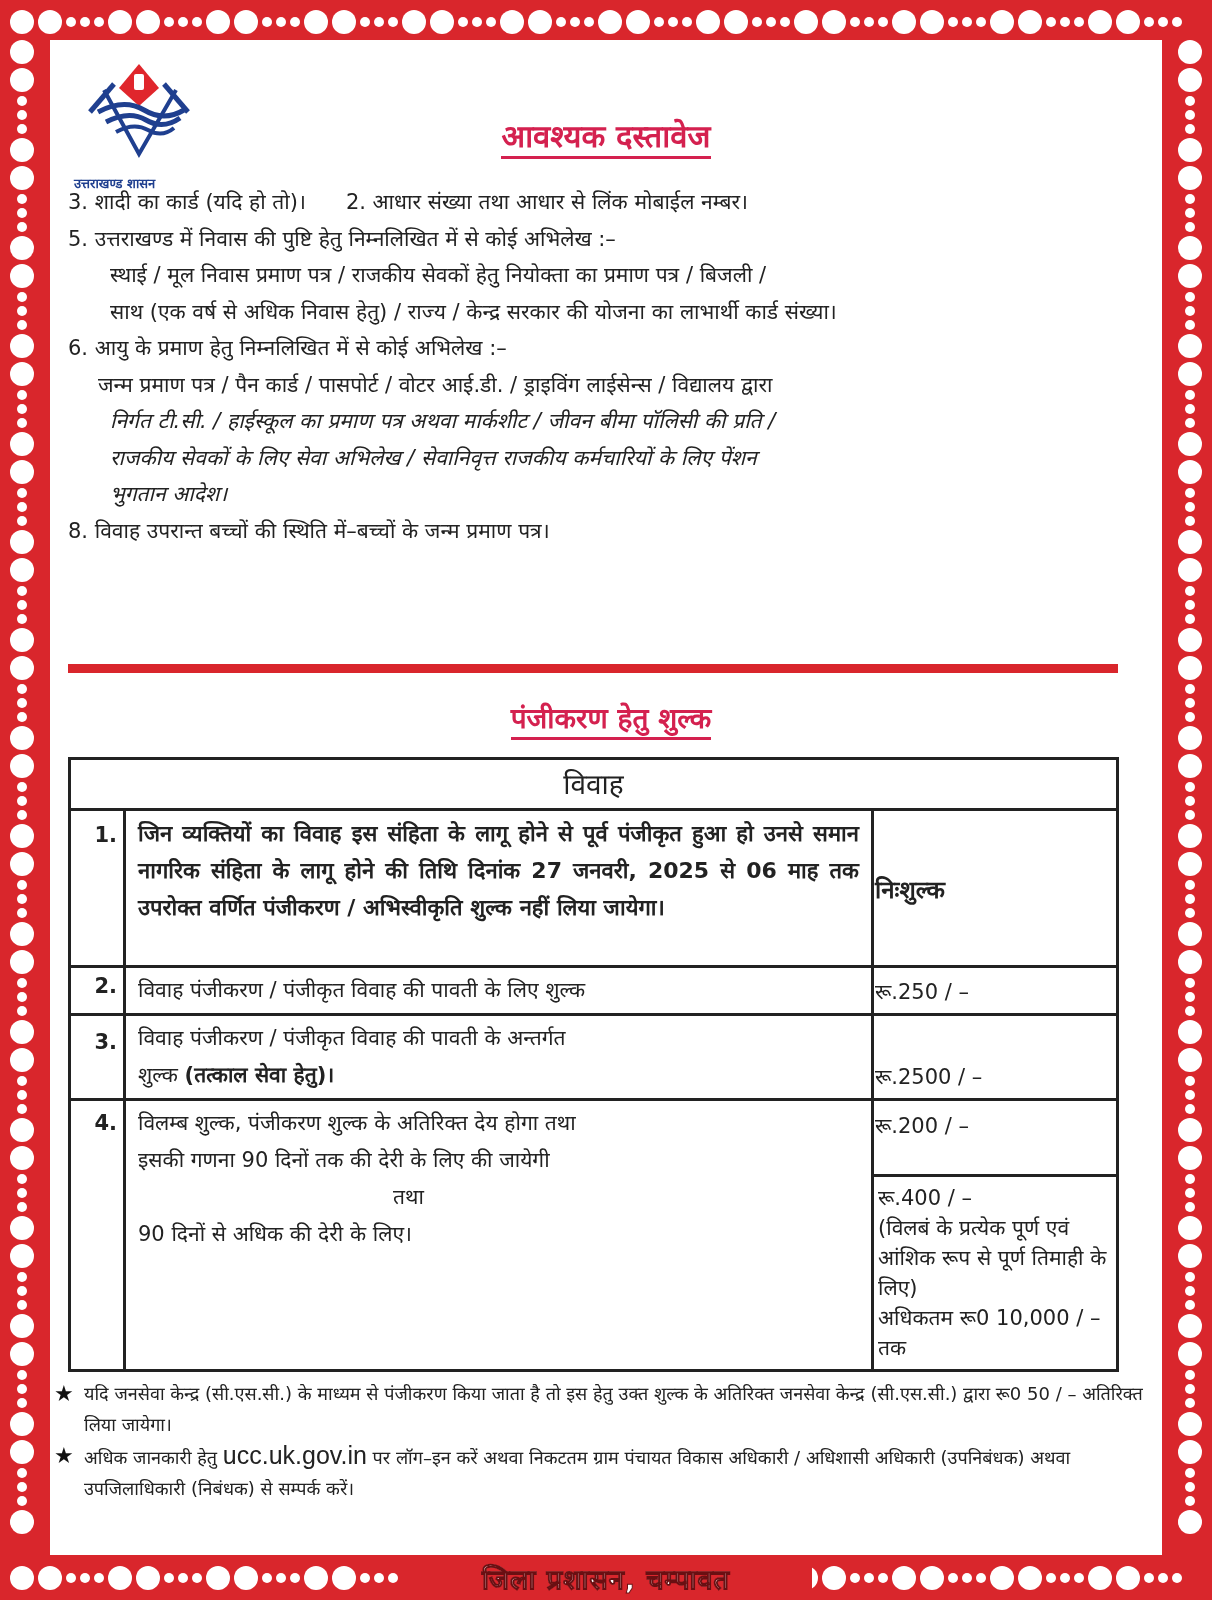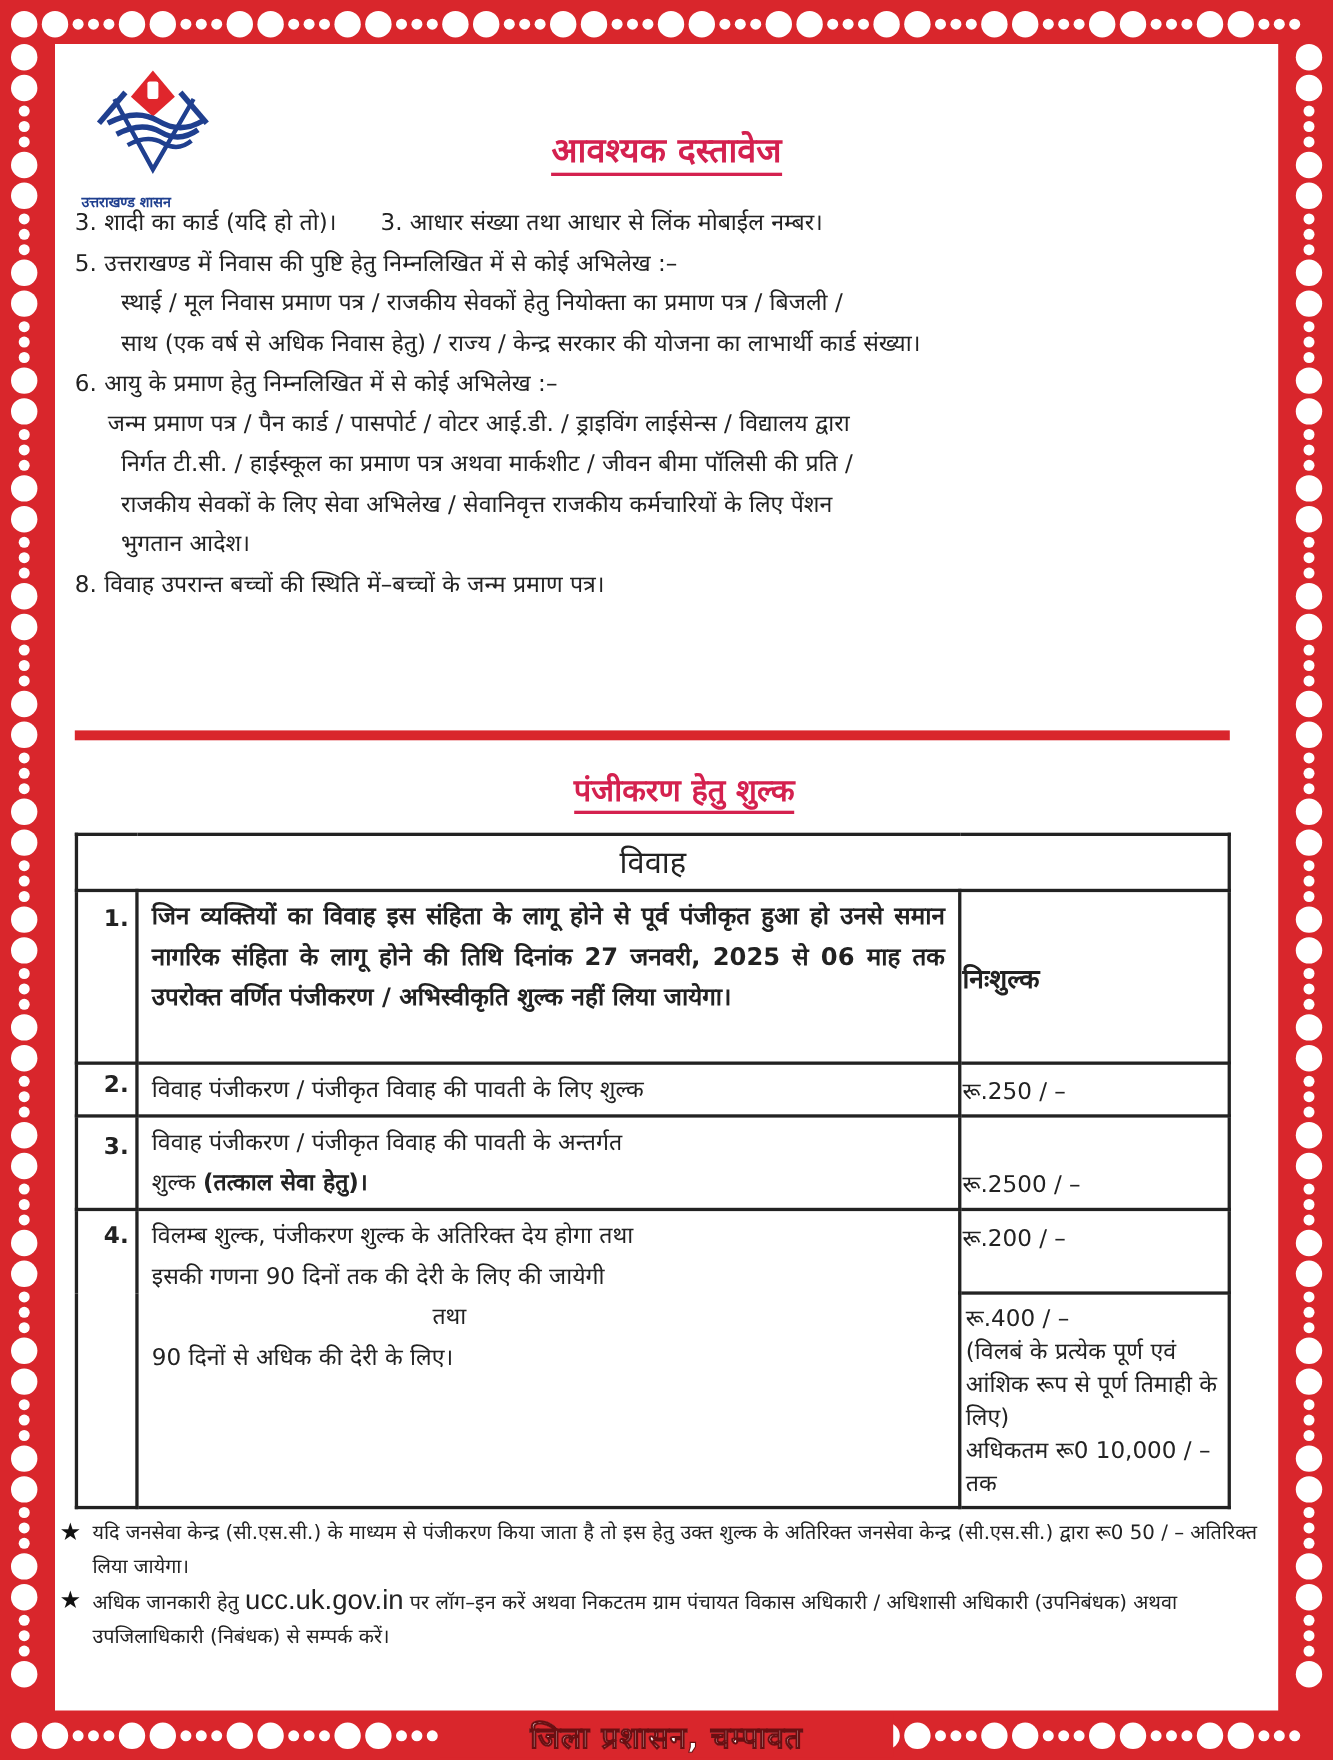--- a/index.html
+++ b/index.html
@@ -28,27 +28,27 @@
   .t1 { top: 20px; font-size: 31px; }
   .t2 { top: 74px; font-size: 31px; }
   .docs {
     position: absolute; left: 18px; top: 144px; width: 1090px;
     font-size: 21px; line-height: 36.5px; font-family: "DejaVu Sans", sans-serif;
     color: #222;
   }
   .docs .line { white-space: nowrap; }
   .docs .ind1 { padding-left: 42px; }
   .docs .ind2 { padding-left: 30px; }
-  .docs .ind3 { padding-left: 42px; }
+  .docs .ind3 { padding-left: 42px; font-style: italic; }
   .gap { display: inline-block; width: 40px; }
   .divider {
     position: absolute; left: 18px; top: 624px; width: 1050px; height: 9px;
     background: #d9262c;
   }
-  .t3 { top: 658px; font-size: 28px; left: 16px; }
+  .t3 { top: 658px; font-size: 28px; left: 5px; }
   table.fees {
     position: absolute; left: 18px; top: 717px; width: 1051px;
     border-collapse: collapse; font-family: "DejaVu Sans", sans-serif;
     font-size: 21px; color: #222;
   }
   table.fees td, table.fees th { border: 3px solid #222; vertical-align: top; }
   table.fees th { font-size: 28px; font-weight: normal; height: 44px; padding: 4px 0 0; }
   .c-num { width: 46px; text-align: right; font-weight: bold; padding: 12px 6px 0 0; }
   .c-desc { padding: 4px 12px; line-height: 37px; }
   .c-fee { width: 234px; text-align: left; }
@@ -361,21 +361,21 @@
       <path d="M14 58 Q 40 44 60 56 T 100 56" fill="none" stroke="#1f3f8f" stroke-width="5"></path>
       <path d="M22 68 Q 45 56 62 66 T 96 64" fill="none" stroke="#1f3f8f" stroke-width="5"></path>
       <path d="M32 78 Q 50 68 64 76 T 90 74" fill="none" stroke="#1f3f8f" stroke-width="4"></path>
     </svg>
   </div>
   <div class="logo-text">उत्तराखण्ड शासन</div>
 
   <div class="title t2"><span>आवश्यक दस्तावेज</span></div>
 
   <div class="docs">
-    <div class="line"><span>3. शादी का कार्ड (यदि हो तो)।</span><span class="gap"></span><span>3. आधार संख्या तथा आधार से लिंक मोबाईल नम्बर।</span></div>
+    <div class="line"><span>3. शादी का कार्ड (यदि हो तो)।</span><span class="gap"></span><span>2. आधार संख्या तथा आधार से लिंक मोबाईल नम्बर।</span></div>
     <div class="line">5. उत्तराखण्ड में निवास की पुष्टि हेतु निम्नलिखित में से कोई अभिलेख :–</div>
     <div class="line ind1">स्थाई / मूल निवास प्रमाण पत्र / राजकीय सेवकों हेतु नियोक्ता का प्रमाण पत्र / बिजली /</div>
     <div class="line ind1">साथ (एक वर्ष से  अधिक निवास हेतु) / राज्य / केन्द्र सरकार की योजना का लाभार्थी कार्ड संख्या।</div>
     <div class="line">6. आयु के प्रमाण हेतु निम्नलिखित में से कोई अभिलेख :–</div>
     <div class="line ind2">जन्म प्रमाण पत्र / पैन कार्ड / पासपोर्ट / वोटर आई.डी. / ड्राइविंग लाईसेन्स / विद्यालय द्वारा</div>
     <div class="line ind3">निर्गत टी.सी. / हाईस्कूल का प्रमाण पत्र अथवा मार्कशीट / जीवन बीमा पॉलिसी की प्रति /</div>
     <div class="line ind3">राजकीय सेवकों के लिए सेवा अभिलेख / सेवानिवृत्त राजकीय कर्मचारियों के लिए पेंशन</div>
     <div class="line ind3">भुगतान आदेश।</div>
     <div class="line">8. विवाह उपरान्त बच्चों की स्थिति में–बच्चों के जन्म प्रमाण पत्र।</div>
   </div>

